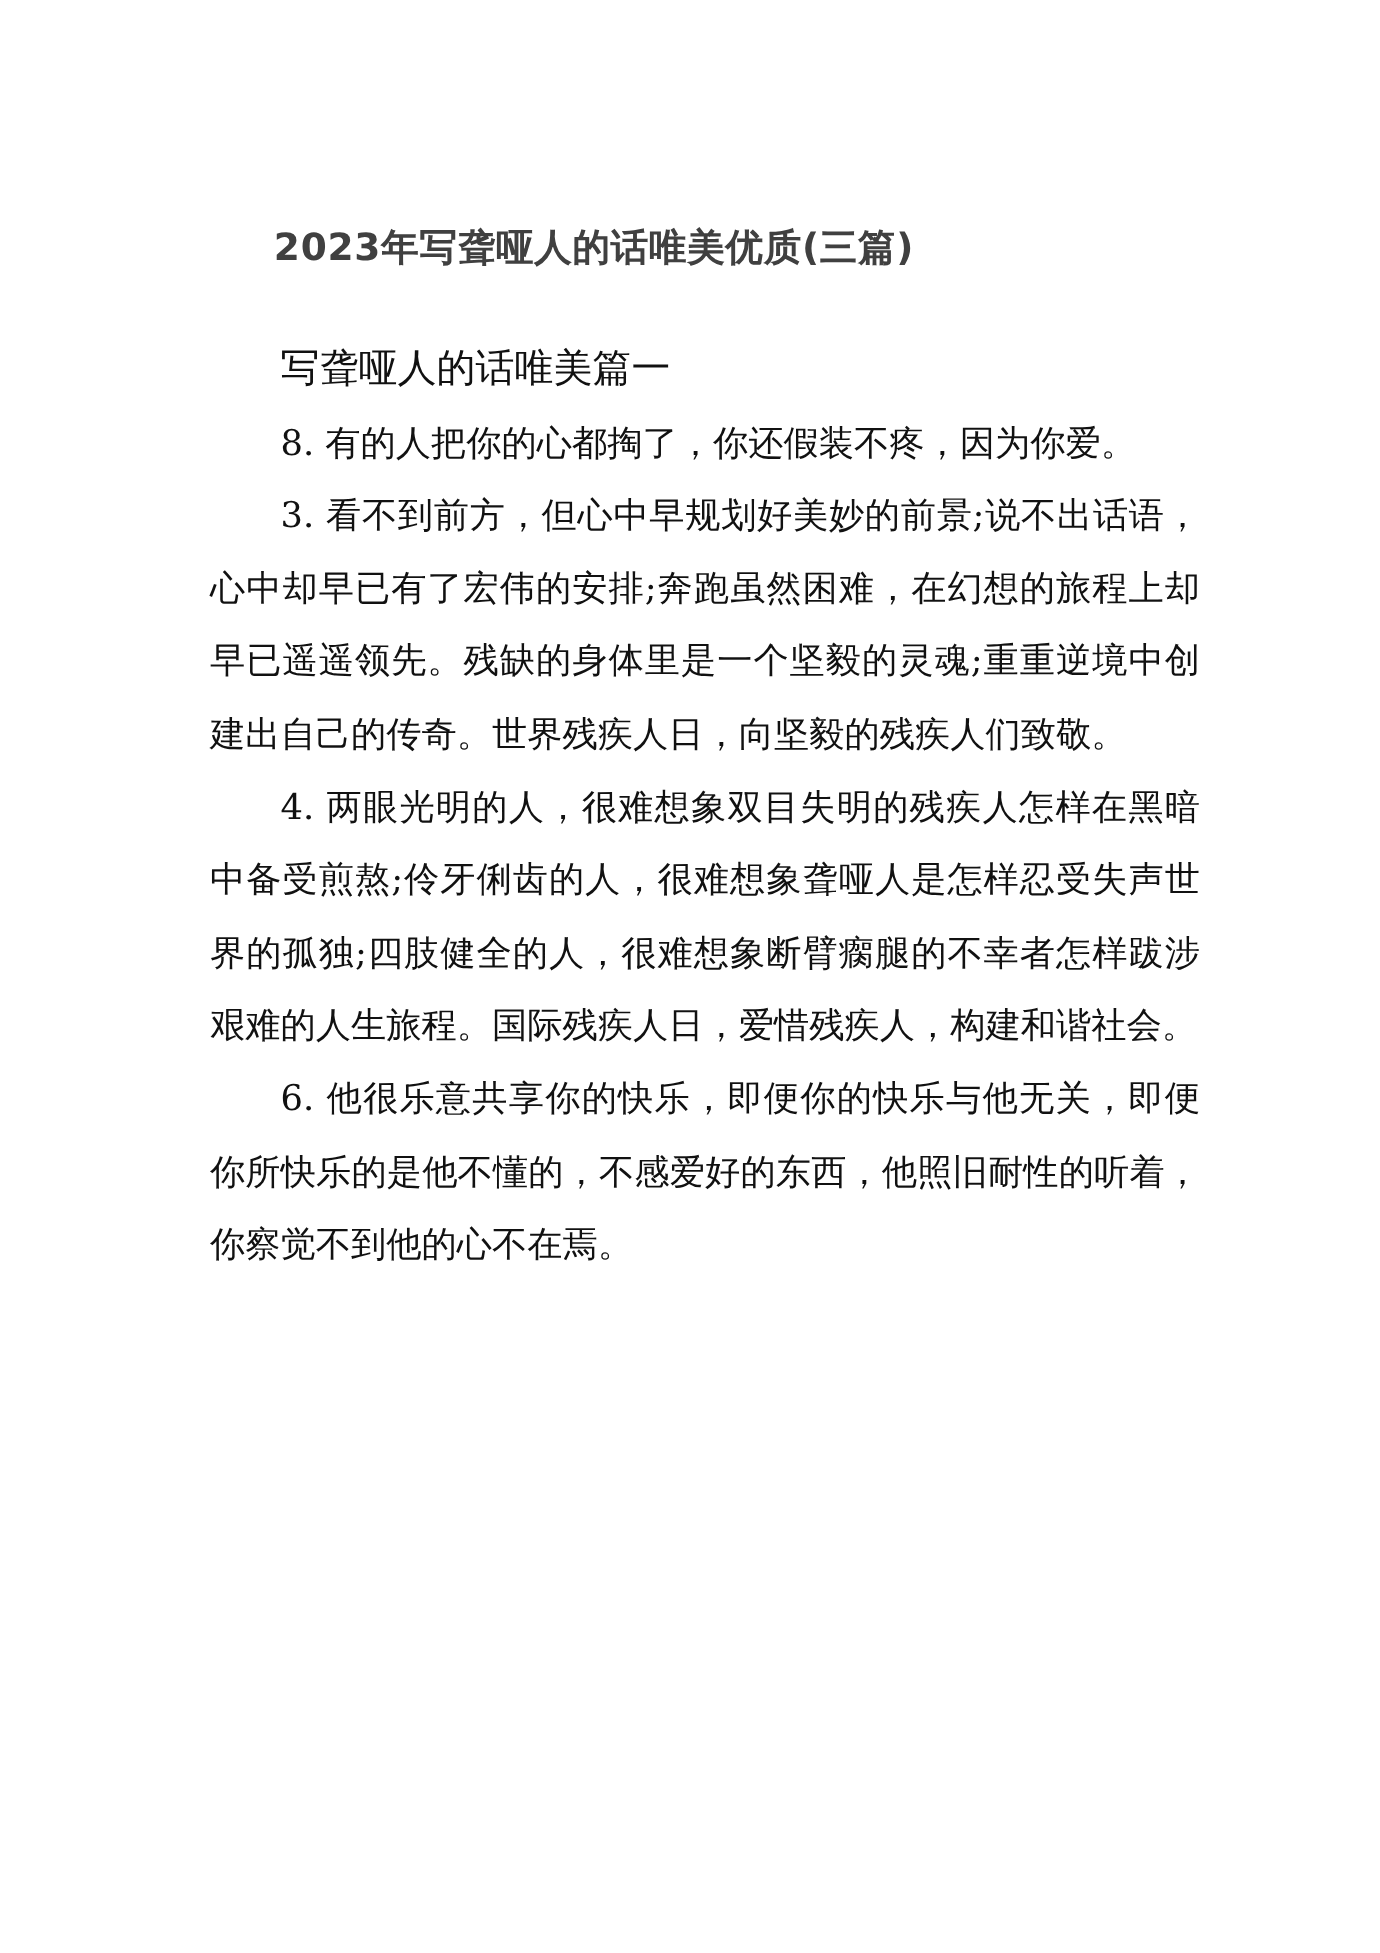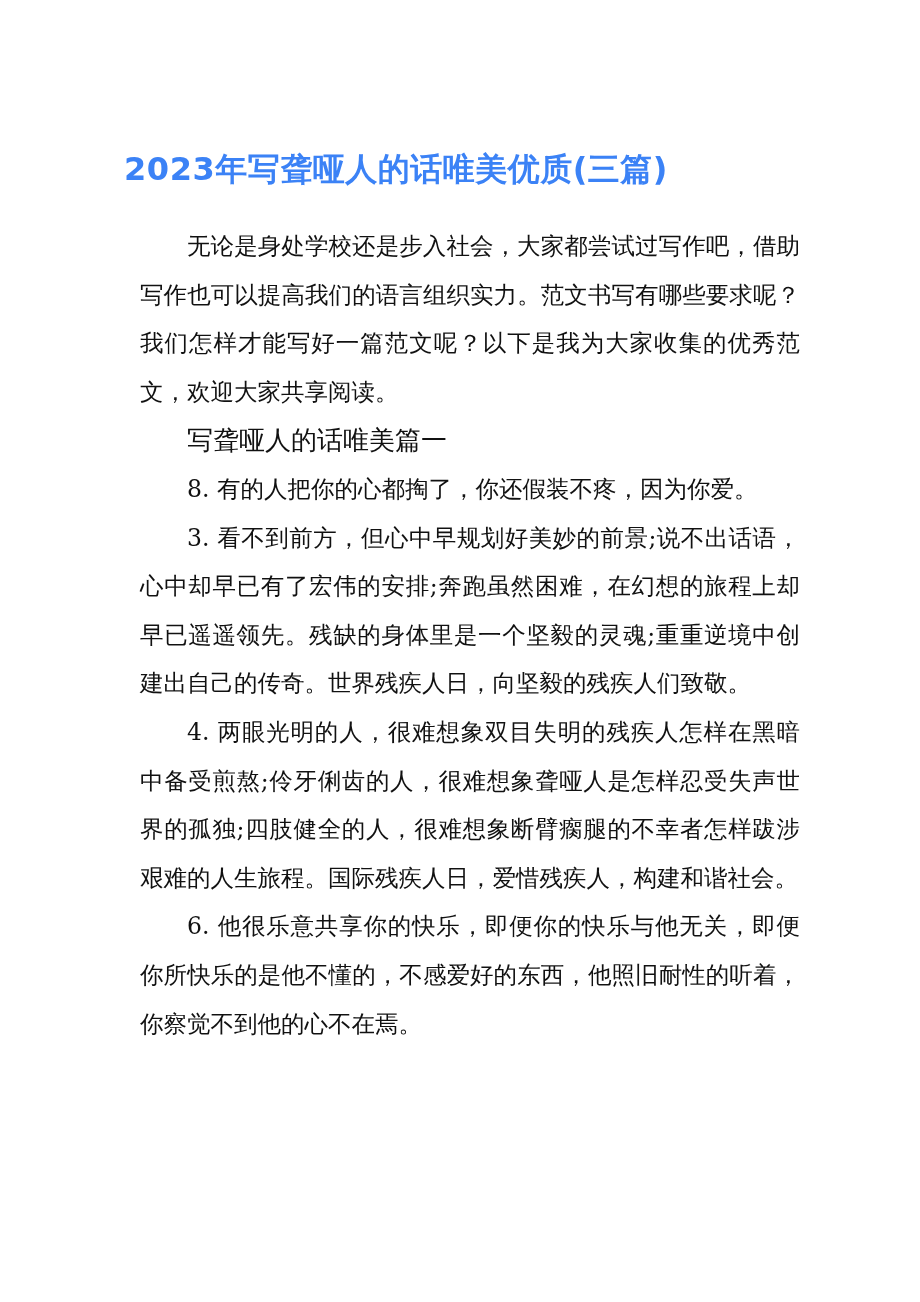--- a/index.html
+++ b/index.html
@@ -1,28 +1,27 @@
 <!DOCTYPE html>
 <html><head>
 <meta charset="utf-8">
 <style>
   html, body { margin: 0; padding: 0; background: #ffffff; }
   body { width: 920px; height: 1302px; position: relative; overflow: hidden; font-family: "DejaVu Serif", "Liberation Serif", serif; color: #111; }
   .page { position: absolute; left: 0; top: 0; width: 920px; height: 1302px; background: #fff; }
-  .title { position: absolute; left: 0; width: 792px; top: 148px; text-align: center; font-family: "DejaVu Sans", "Liberation Sans", sans-serif; font-weight: bold; font-size: 32px; letter-spacing: 0.5px; color: #3b82f6; }
+  .title { position: absolute; left: 0; width: 792px; top: 148px; text-align: center; font-family: "DejaVu Sans", "Liberation Sans", sans-serif; font-weight: bold; font-size: 25px; letter-spacing: 0.5px; color: #404040; }
   .body { position: absolute; left: 140px; top: 222px; width: 660px; font-size: 23.5px; line-height: 48.6px; }
   .para { margin: 0; padding: 0; text-indent: 47px; text-align: justify; white-space: normal; }
   .para.h { text-indent: 47px; font-size: 26px; }
 </style>
 </head>
 <body>
 
 <div class="page">
   <div class="title">2023年写聋哑人的话唯美优质(三篇)</div>
   <div class="body">
-    <p class="para">无论是身处学校还是步入社会，大家都尝试过写作吧，借助写作也可以提高我们的语言组织实力。范文书写有哪些要求呢？我们怎样才能写好一篇范文呢？以下是我为大家收集的优秀范文，欢迎大家共享阅读。</p>
     <p class="para h">写聋哑人的话唯美篇一</p>
     <p class="para">8. 有的人把你的心都掏了，你还假装不疼，因为你爱。</p>
     <p class="para">3. 看不到前方，但心中早规划好美妙的前景;说不出话语，心中却早已有了宏伟的安排;奔跑虽然困难，在幻想的旅程上却早已遥遥领先。残缺的身体里是一个坚毅的灵魂;重重逆境中创建出自己的传奇。世界残疾人日，向坚毅的残疾人们致敬。</p>
     <p class="para">4. 两眼光明的人，很难想象双目失明的残疾人怎样在黑暗中备受煎熬;伶牙俐齿的人，很难想象聋哑人是怎样忍受失声世界的孤独;四肢健全的人，很难想象断臂瘸腿的不幸者怎样跋涉艰难的人生旅程。国际残疾人日，爱惜残疾人，构建和谐社会。</p>
     <p class="para">6. 他很乐意共享你的快乐，即便你的快乐与他无关，即便你所快乐的是他不懂的，不感爱好的东西，他照旧耐性的听着，你察觉不到他的心不在焉。</p>
   </div>
 </div>
 
 </body></html>

